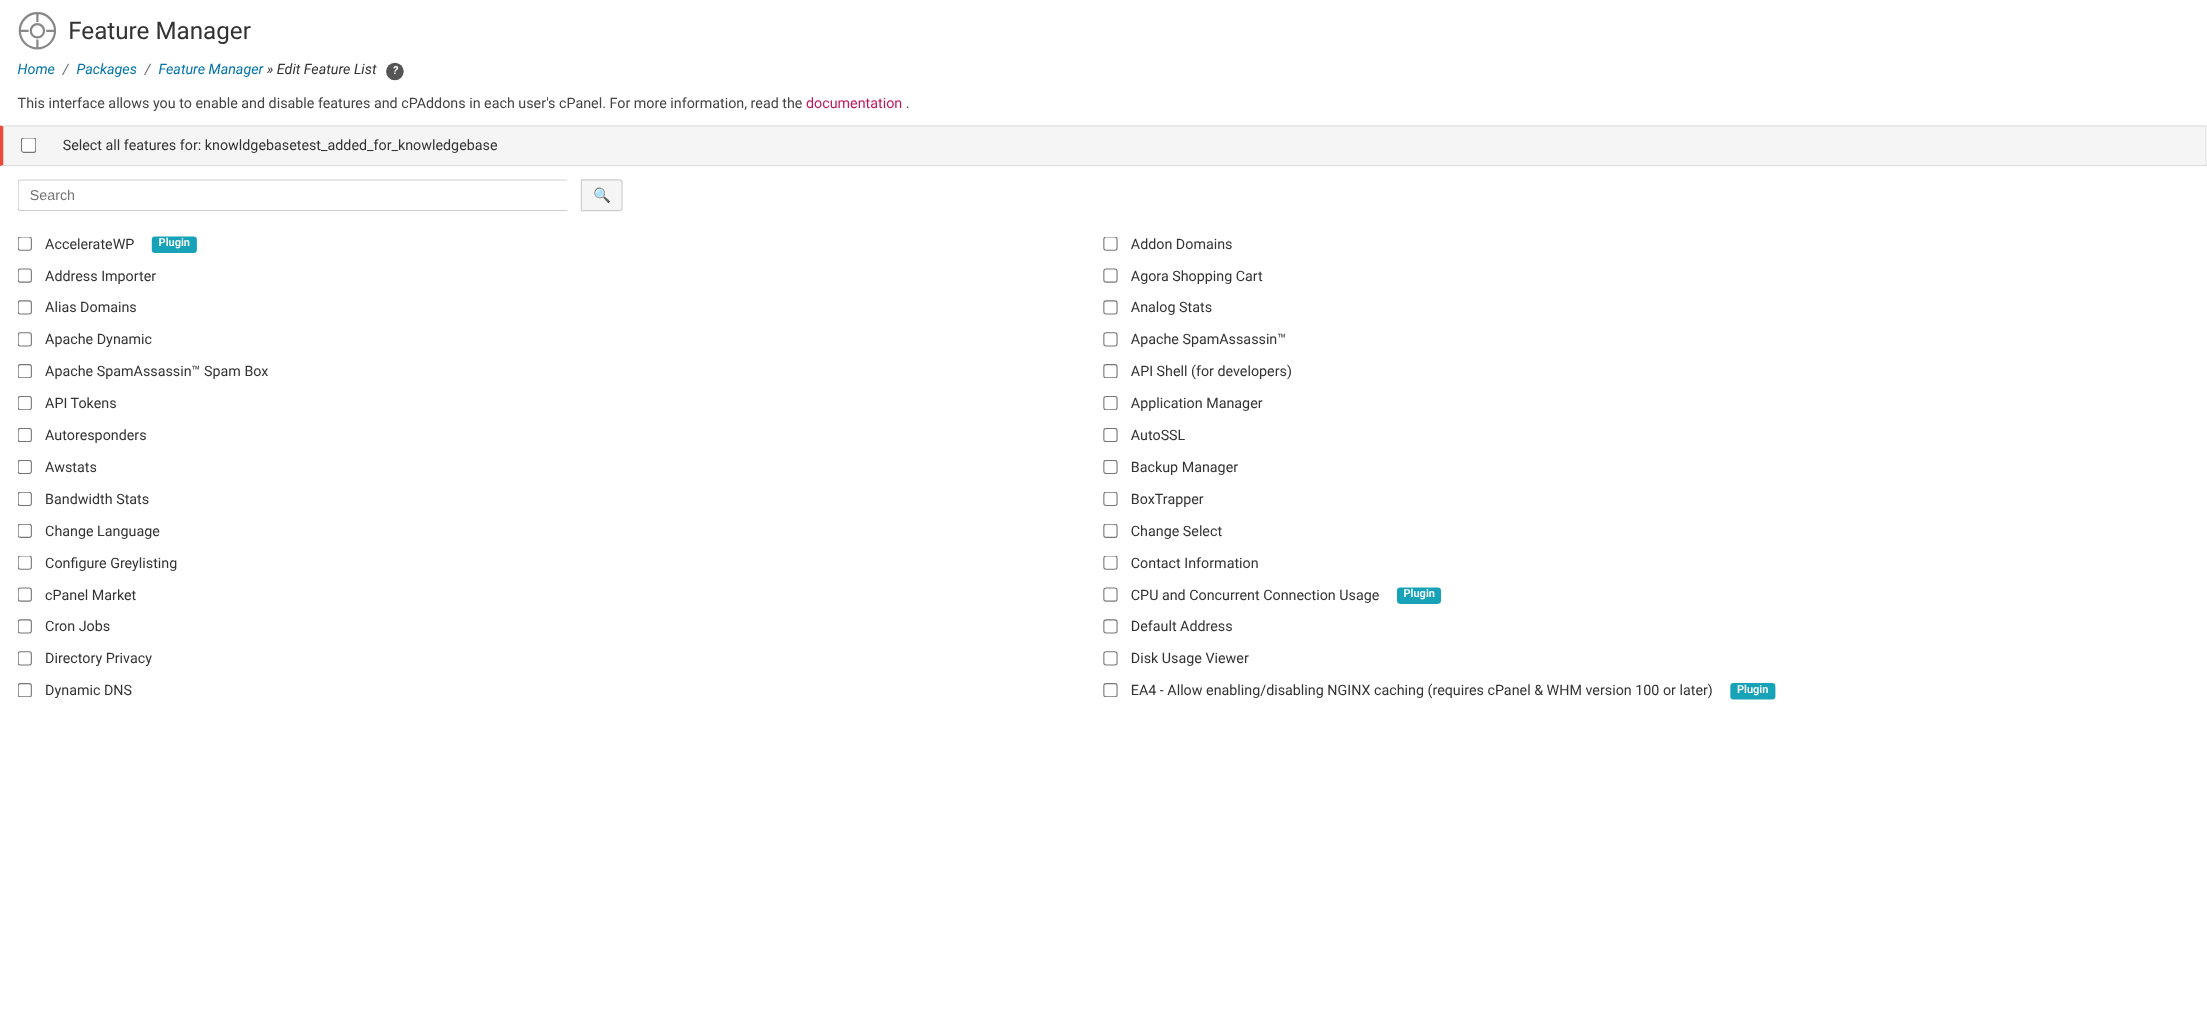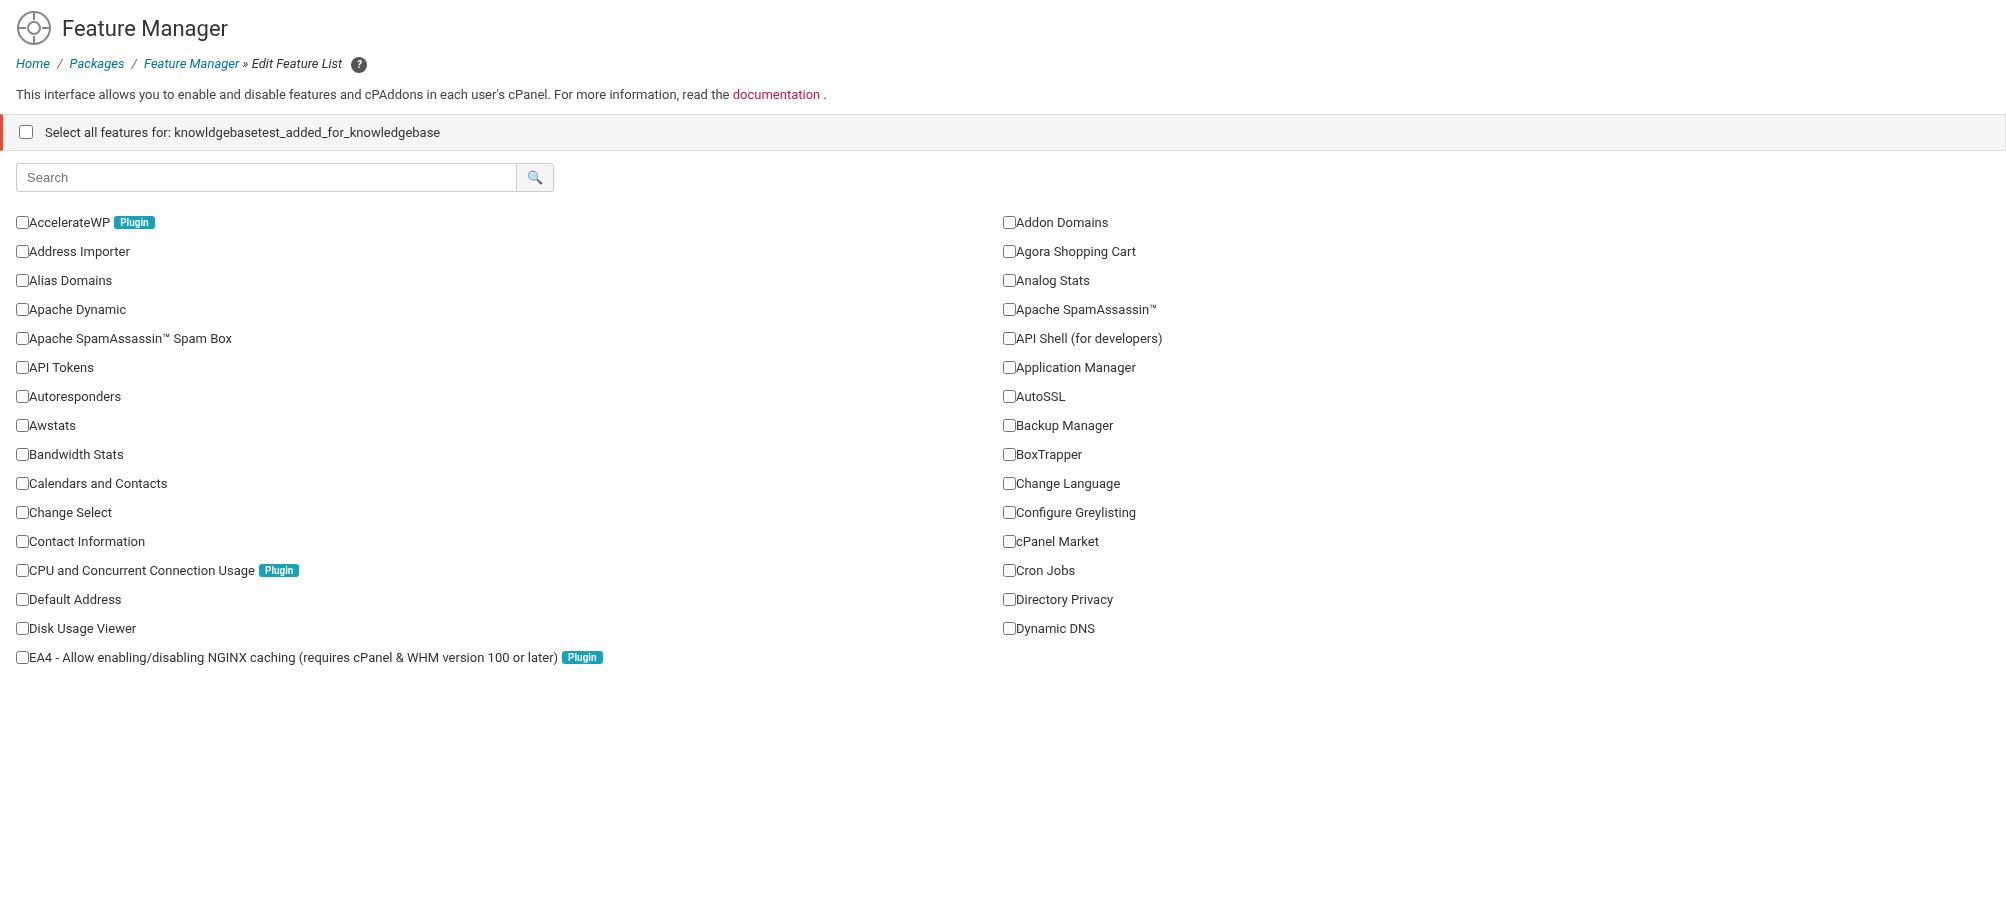--- a/index.html
+++ b/index.html
@@ -55,39 +55,39 @@
       color: #444;
     }
     .description a { color: #be185d; text-decoration: none; }
     .select-all-bar {
       background: #f5f5f5;
       border: 1px solid #ddd;
       border-left: 3px solid #e74c3c;
       padding: 10px 16px;
       display: flex;
       align-items: center;
-      gap: 12px;
+      gap: 24px;
       margin: 0 0 12px 0;
     }
     .select-all-bar input[type="checkbox"] {
       width: 14px;
       height: 14px;
       border: 2px solid #e74c3c;
       cursor: pointer;
       accent-color: #e74c3c;
     }
     .select-all-label {
       font-size: 13px;
       color: #333;
     }
     .search-bar {
       padding: 0 16px 16px;
       display: flex;
       align-items: center;
-      gap: 0;
+      gap: 12px;
     }
     .search-input {
       width: 500px;
       padding: 6px 10px;
       border: 1px solid #ccc;
       border-right: none;
       border-radius: 3px 0 0 3px;
       font-size: 13px;
       outline: none;
     }
@@ -101,22 +101,21 @@
       color: #555;
     }
     .features-grid {
       display: grid;
       grid-template-columns: 1fr 1fr;
       padding: 0 16px;
       gap: 0;
     }
     .feature-item {
       display: flex;
-      align-items: center;
-      gap: 0;
+      gap: 12px;
       padding: 7px 0;
       font-size: 13px;
       color: #333;
     }
     .feature-item input[type="checkbox"] {
       width: 13px;
       height: 13px;
       cursor: pointer;
       flex-shrink: 0;
     }
@@ -244,24 +243,20 @@
     </div>
     <div class="feature-item">
       <input type="checkbox" id="left-bandwidth-stats" style="">
       <label for="left-bandwidth-stats">Bandwidth Stats</label>
     </div>
     <div class="feature-item">
       <input type="checkbox" id="right-boxtrapper" style="">
       <label for="right-boxtrapper">BoxTrapper</label>
     </div>
     <div class="feature-item">
-      <input type="checkbox" id="left-calendars-and-contacts" style="">
-      <label for="left-calendars-and-contacts">Calendars and Contacts</label>
-    </div>
-    <div class="feature-item">
       <input type="checkbox" id="right-change-language" style="">
       <label for="right-change-language">Change Language</label>
     </div>
     <div class="feature-item">
       <input type="checkbox" id="left-change-style" style="">
       <label for="left-change-style">Change Select</label>
     </div>
     <div class="feature-item">
       <input type="checkbox" id="right-configure-greylisting" style="">
       <label for="right-configure-greylisting">Configure Greylisting</label>

